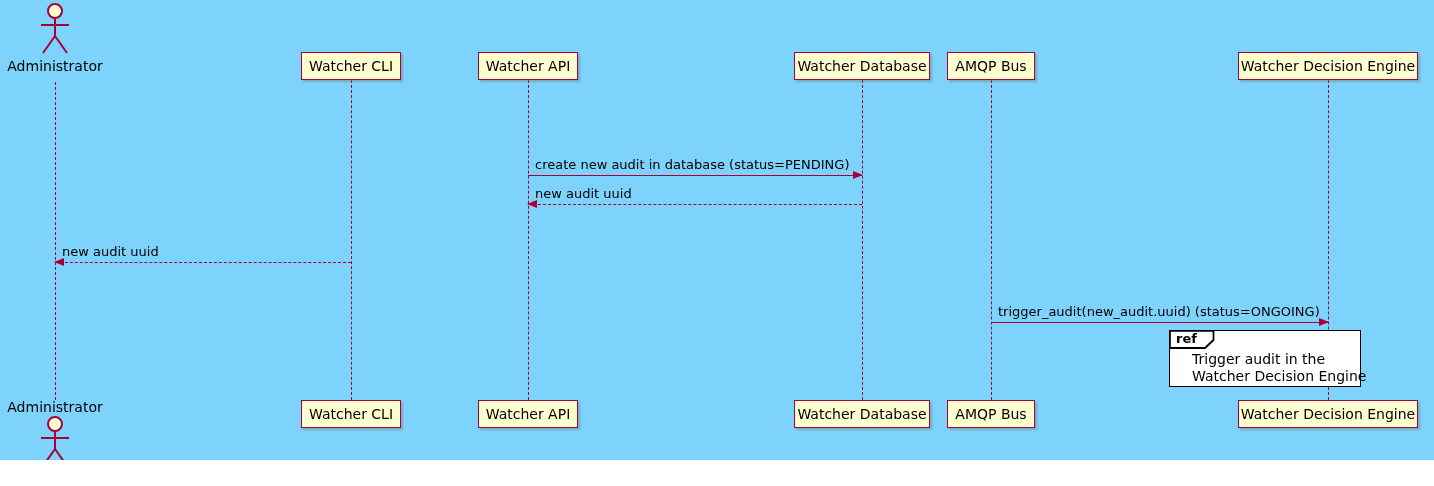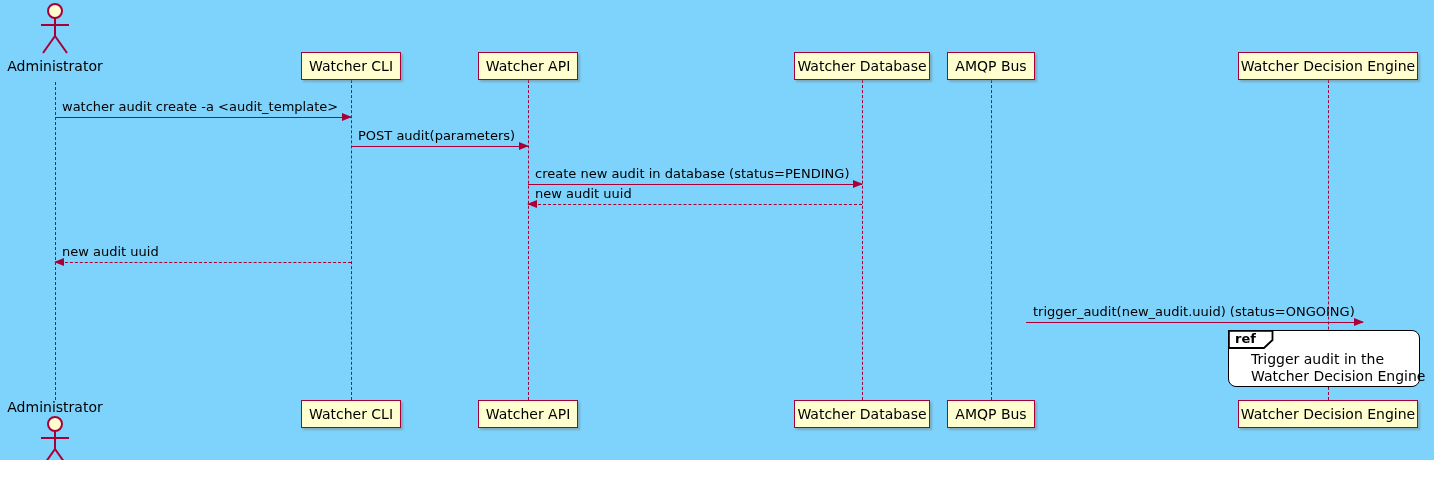--- a/index.html
+++ b/index.html
@@ -54,35 +54,23 @@
     </svg>
     <div class="actor-label">Administrator</div>
   </div>
 
   <div class="participant" style="left:301px; top:52px; width:100px;">Watcher CLI</div>
   <div class="participant" style="left:478px; top:52px; width:100px;">Watcher API</div>
   <div class="participant" style="left:794px; top:52px; width:136px;">Watcher Database</div>
   <div class="participant" style="left:947px; top:52px; width:88px;">AMQP Bus</div>
   <div class="participant" style="left:1238px; top:52px; width:180px;">Watcher Decision Engine</div>
 
-  <div class="message solid" style="left:55px; top:99px; width:296px;">
-    <div class="msg-label">watcher audit create -a &lt;audit_template&gt;</div>
-    <div class="msg-line">
-        <span class="arrow-right"></span>
-      </div>
-  </div>
 
-  <div class="message solid" style="left:351px; top:128px; width:177px;">
-    <div class="msg-label">POST audit(parameters)</div>
-    <div class="msg-line">
-        <span class="arrow-right"></span>
-      </div>
-  </div>
 
-  <div class="message solid" style="left:528px; top:166px; width:334px;">
+  <div class="message solid" style="left:528px; top:157px; width:334px;">
     <div class="msg-label">create new audit in database (status=PENDING)</div>
     <div class="msg-line">
         <span class="arrow-right"></span>
       </div>
   </div>
 
   <div class="message dashed" style="left:528px; top:186px; width:334px;">
     <div class="msg-label">new audit uuid</div>
     <div class="msg-line">
         <span class="arrow-left"></span>
@@ -91,28 +79,28 @@
 
 
   <div class="message dashed" style="left:55px; top:244px; width:296px;">
     <div class="msg-label">new audit uuid</div>
     <div class="msg-line">
         <span class="arrow-left"></span>
       </div>
   </div>
 
 
-  <div class="message solid" style="left:991px; top:304px; width:337px;margin-left:35px;">
+  <div class="message solid" style="left:991px; top:304px; width:337px;">
     <div class="msg-label">trigger_audit(new_audit.uuid) (status=ONGOING)</div>
     <div class="msg-line">
         <span class="arrow-right"></span>
       </div>
   </div>
 
-  <div class="ref-box" style="left:1228px; top:330px; width:192px; height:57px;border-radius:8px;">
+  <div class="ref-box" style="left:1169px; top:330px; width:192px; height:57px;">
     <div class="ref-tab">
       <svg width="46" height="19" viewBox="0 0 46 19">
         <path d="M0.9,0.9 H44.5 V10 L36,18 H0.9 Z" fill="#ffffff" stroke="#000000" stroke-width="1.8"></path>
       </svg>
       <span class="ref-word">ref</span>
     </div>
     <div class="ref-content">
       <div>Trigger audit in the</div>
       <div>Watcher Decision Engine</div>
     </div>

